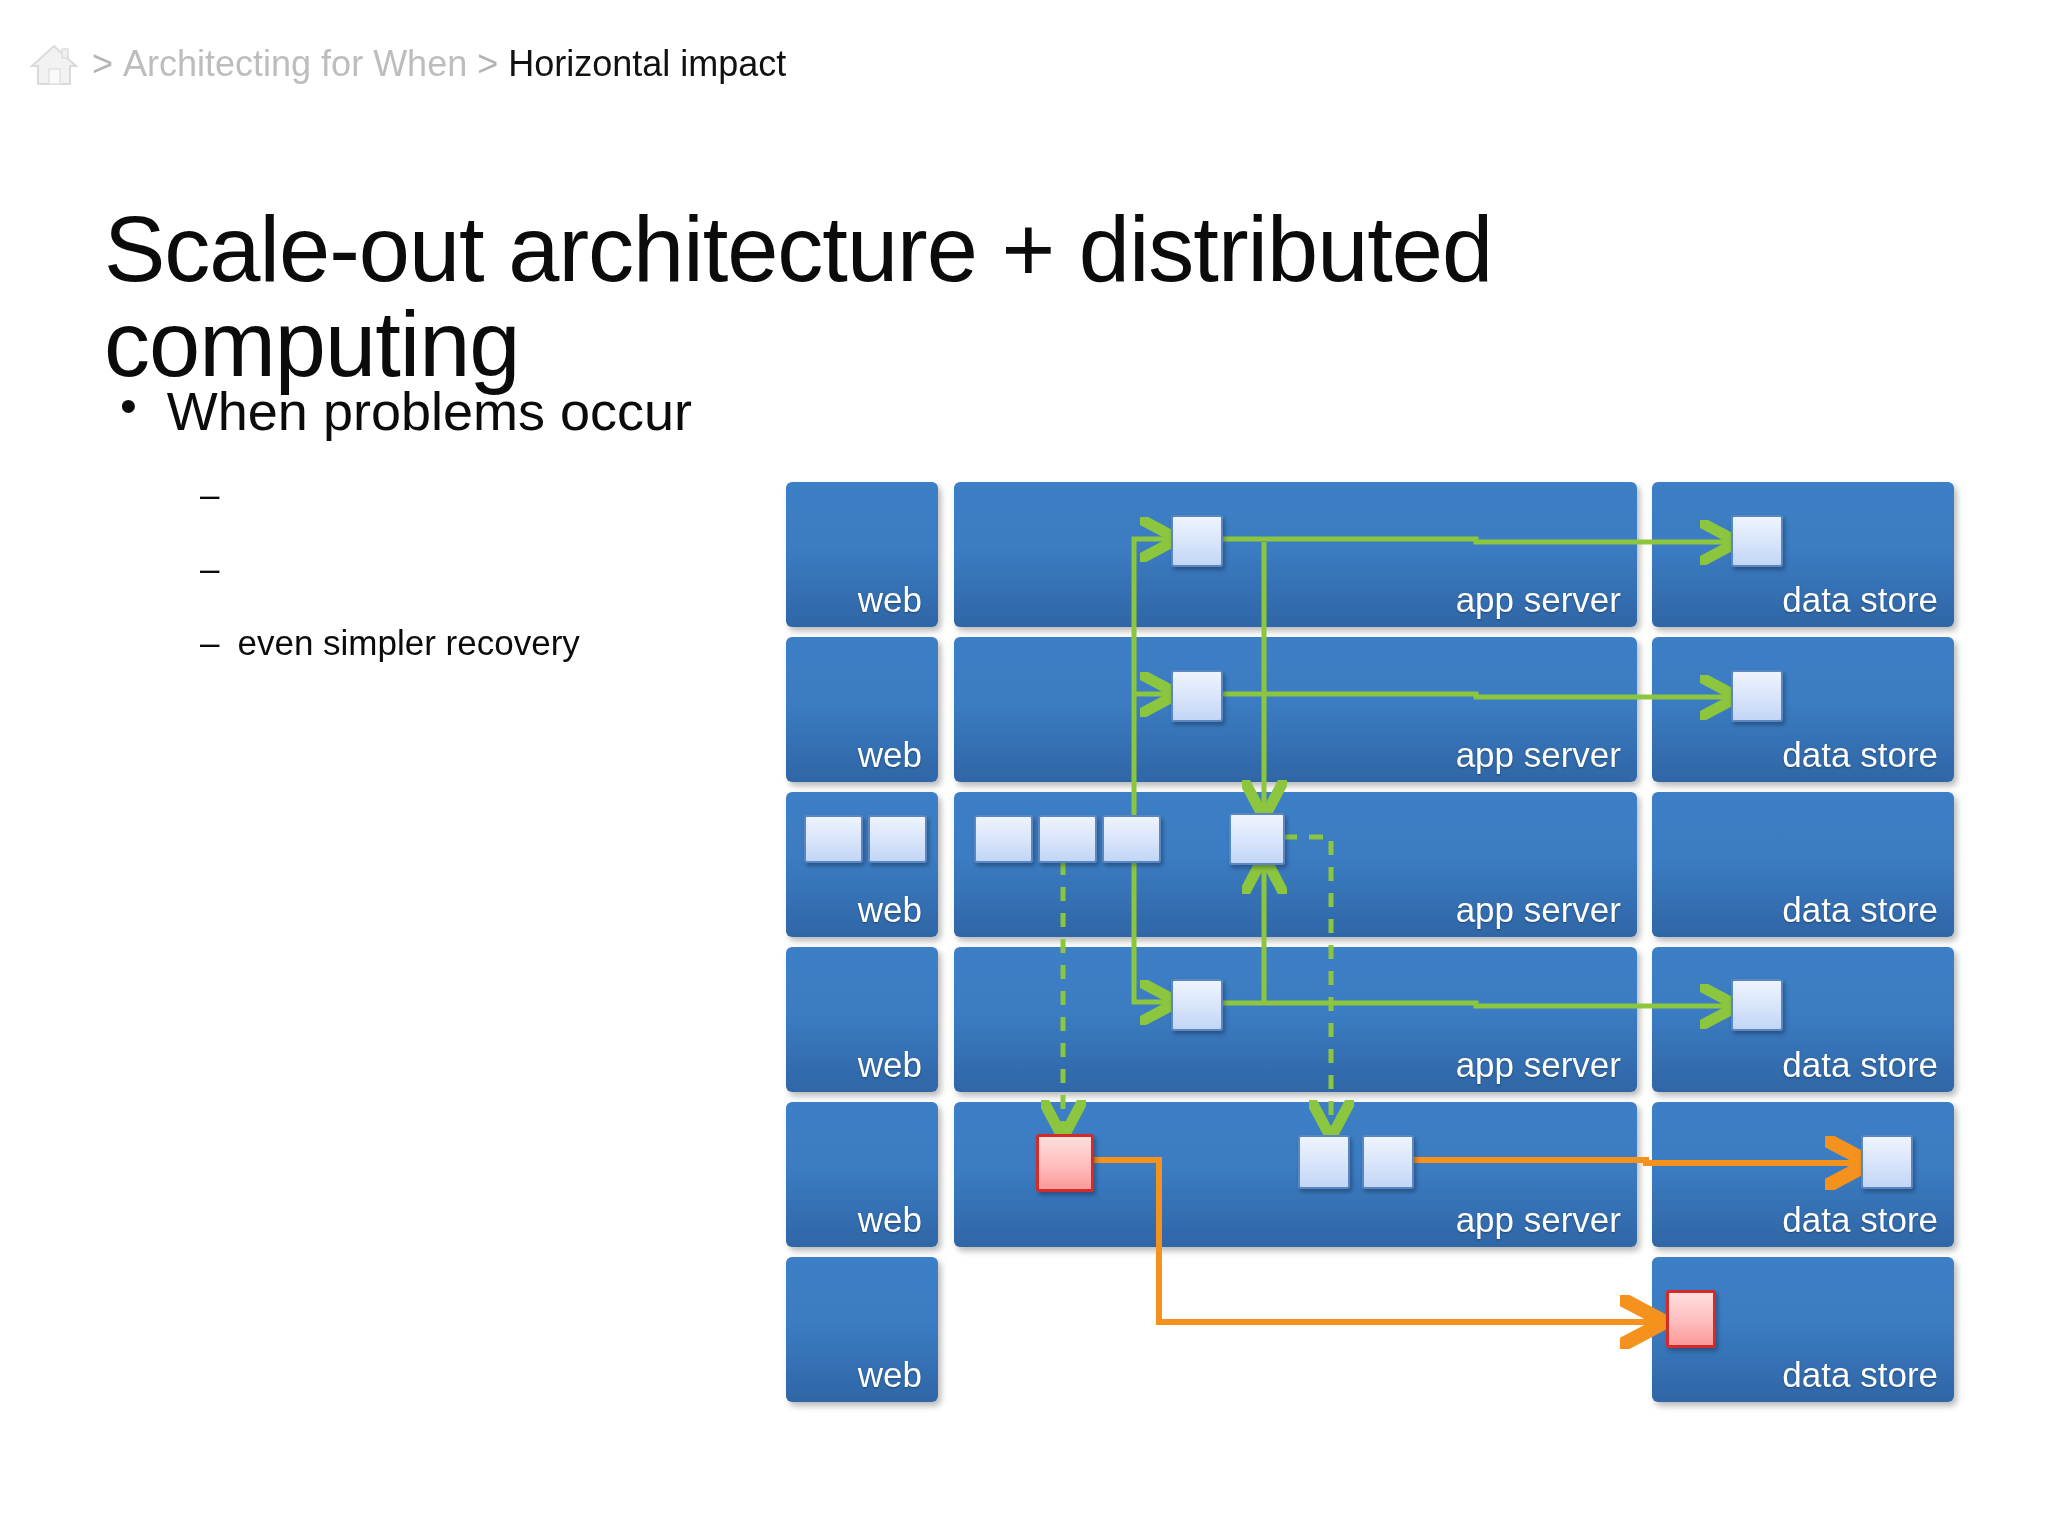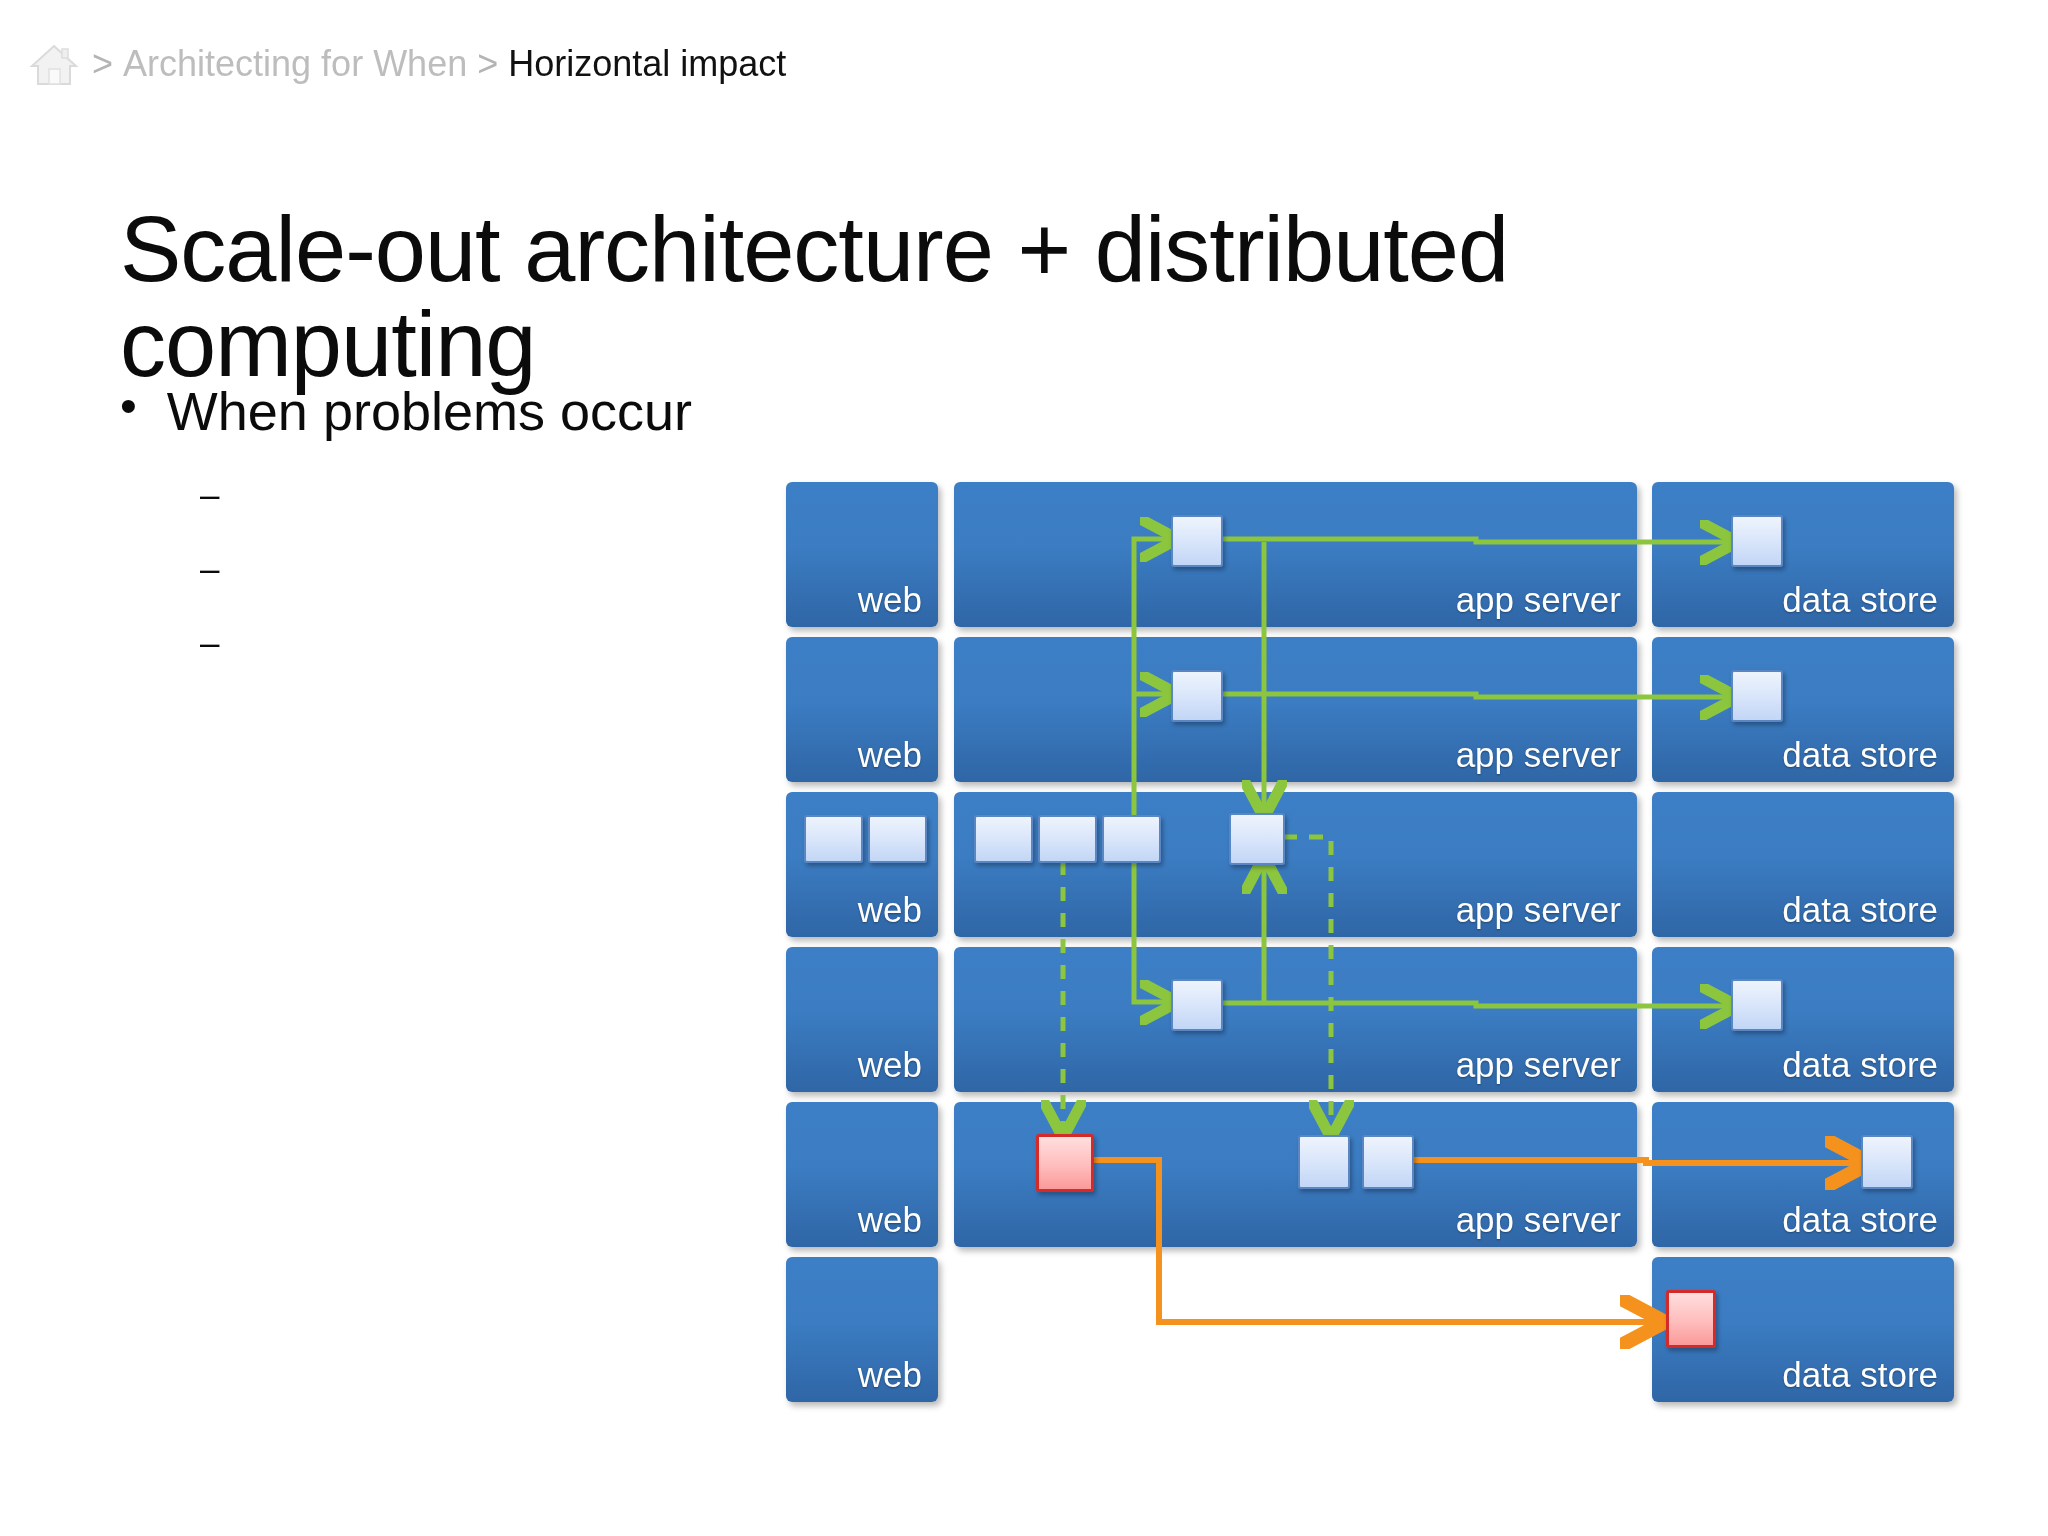--- a/index.html
+++ b/index.html
@@ -18,21 +18,21 @@
     height:64px;
   }
   #home-icon{ width:56px; height:56px; position:relative; flex:0 0 auto; opacity:.85;}
   #home-icon svg{display:block;}
   .crumb-sep{ color:#b4b4b4; font-size:36px; line-height:1; }
   .crumb-muted{ color:#bdbdbd; font-size:36px; line-height:1; }
   .crumb-active{ color:#111111; font-size:36px; line-height:1; }
 
   
   #page-title{
-    position:absolute; left:120px; top:140px; width:1500px;
+    position:absolute; left:104px; top:140px; width:1500px;
     font-size:92px; line-height:1.04; color:#0b0b0b; font-weight:400;
     letter-spacing:-1px;
   }
 
   
   #bullet-l1{
     position:absolute; left:120px; top:380px;
     font-size:54px; color:#0b0b0b; display:flex; gap:30px; align-items:flex-start;
   }
   #bullet-l1 .dot{font-size:48px; line-height:1.1;}
@@ -103,20 +103,21 @@
 
 <div class="sub-list">
   <div class="sub-item">
     <span class="dash">–</span>
   </div>
   <div class="sub-item">
     <span class="dash">–</span>
   </div>
   <div class="sub-item">
     <span class="dash">–</span>
+    <span>even simpler recovery</span>
   </div>
 </div>
 
 <div id="diagram">
 
   <div class="node" style="left:0px;top:0px;width:152px;height:145px;">
     <span class="label">web</span>
   </div>
   <div class="node" style="left:168px;top:0px;width:683px;height:145px;">
     <span class="label">app server</span>

